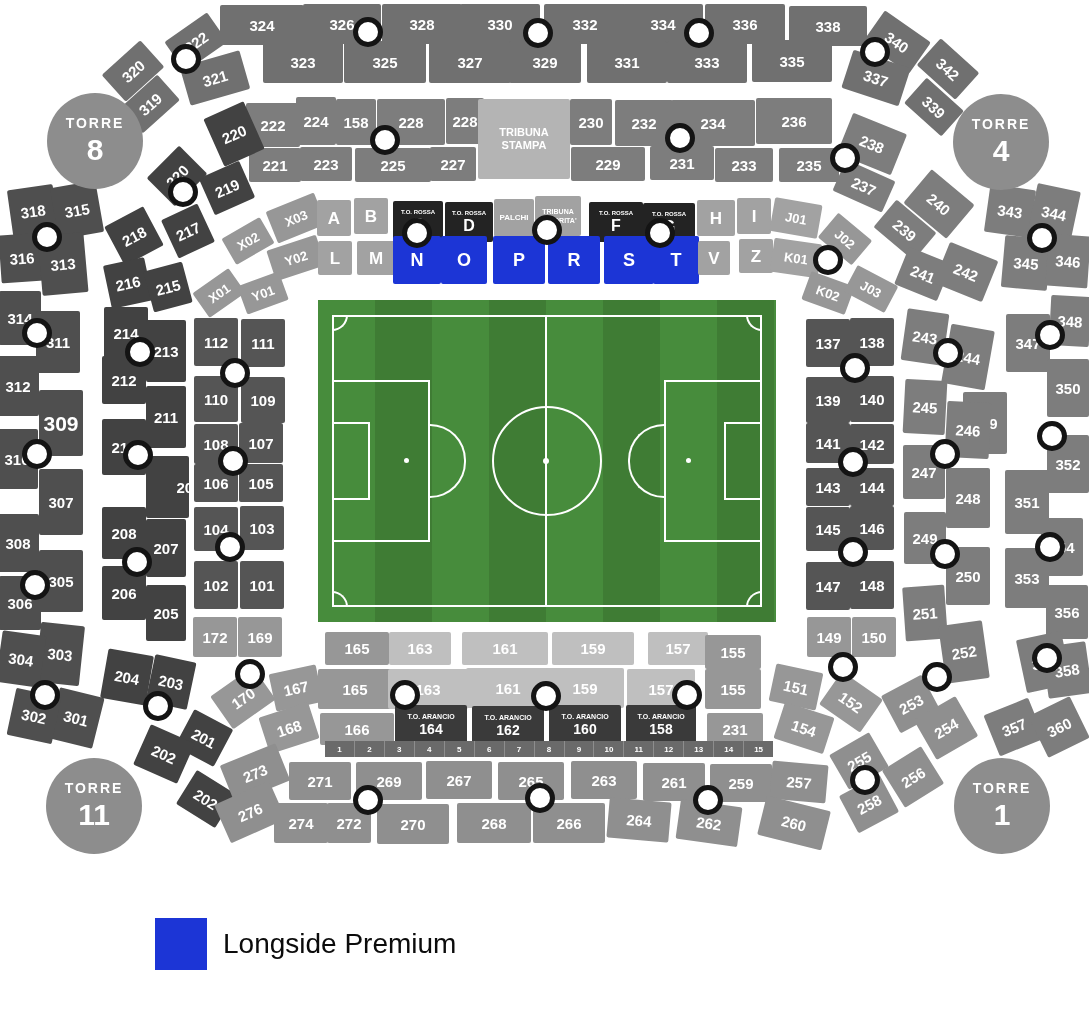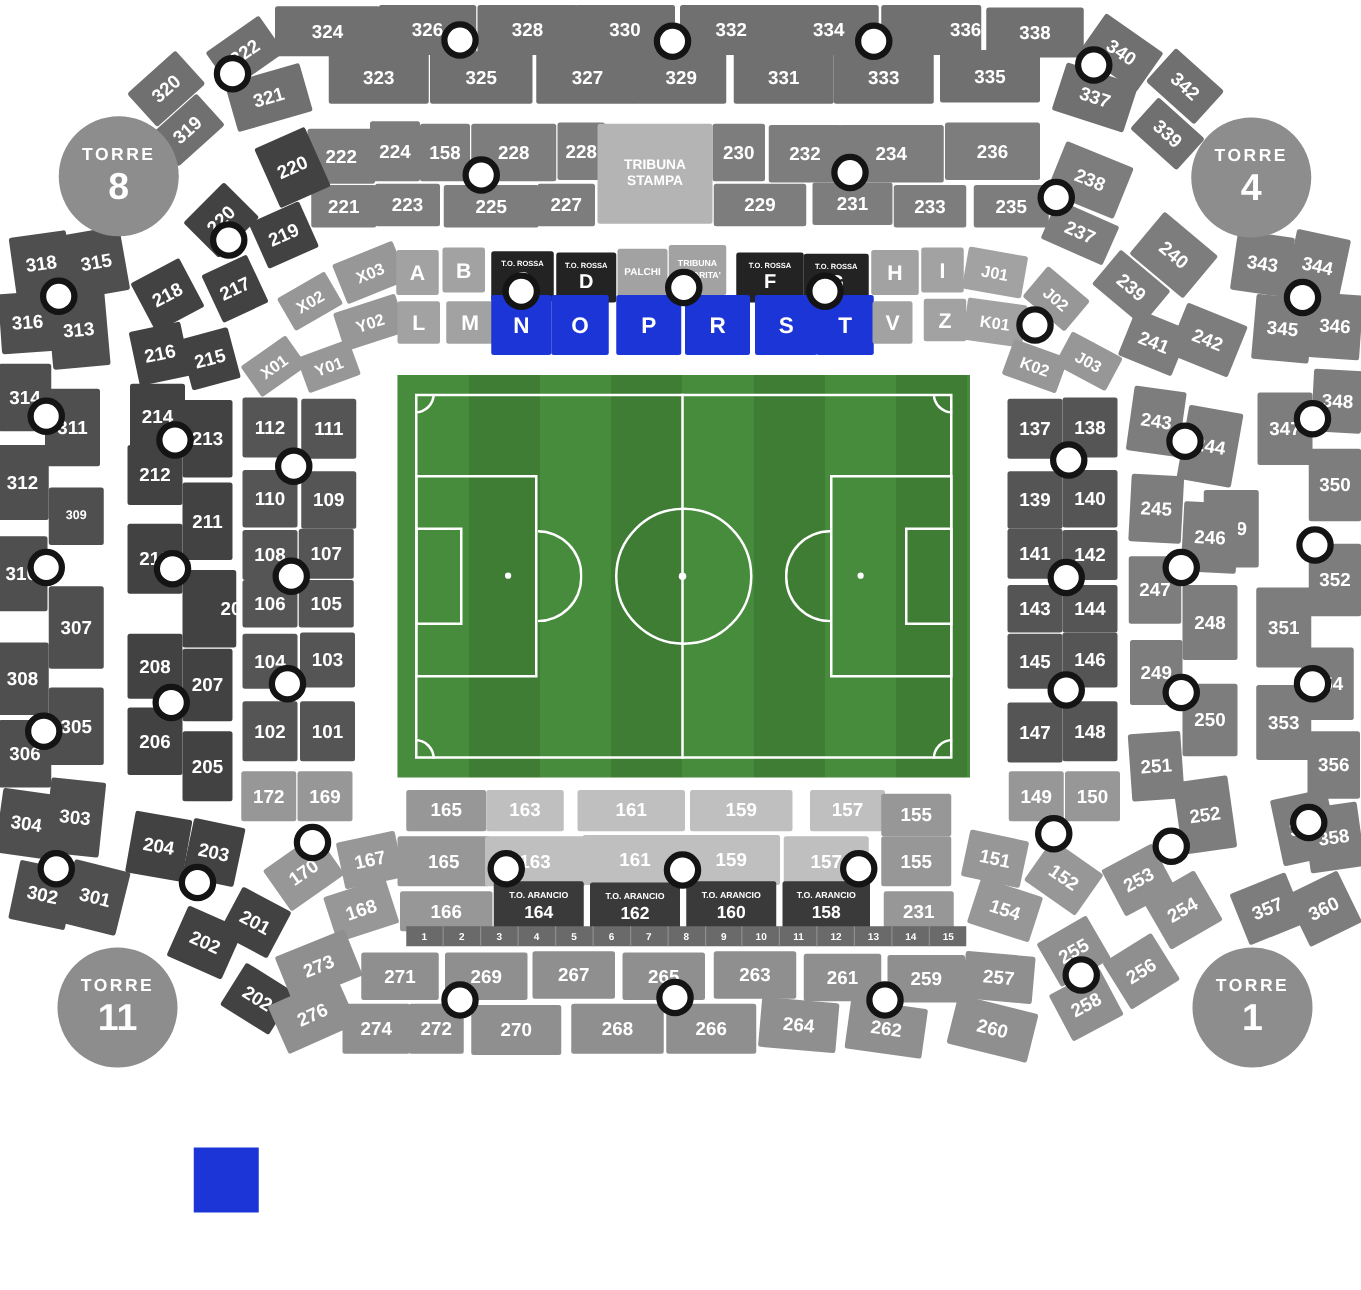--- a/index.html
+++ b/index.html
@@ -64,21 +64,21 @@
       </div>
       <div class="sec" style="left: 460px; top: 4px; width: 80px; height: 40px; background: rgb(112, 112, 112); font-size: 15px;">
         <span>330</span>
       </div>
       <div class="sec" style="left: 544px; top: 4px; width: 82px; height: 40px; background: rgb(112, 112, 112); font-size: 15px;">
         <span>332</span>
       </div>
       <div class="sec" style="left: 623px; top: 4px; width: 80px; height: 40px; background: rgb(112, 112, 112); font-size: 15px;">
         <span>334</span>
       </div>
-      <div class="sec" style="left: 705px; top: 4px; width: 80px; height: 40px; background: rgb(112, 112, 112); font-size: 15px; align-items: flex-end;">
+      <div class="sec" style="left: 705px; top: 4px; width: 80px; height: 40px; background: rgb(112, 112, 112); font-size: 15px;">
         <span>336</span>
       </div>
       <div class="sec" style="left: 789px; top: 6px; width: 78px; height: 40px; background: rgb(112, 112, 112); font-size: 15px;">
         <span>338</span>
       </div>
       <div class="sec" style="left: 869px; top: 23px; width: 56px; height: 38px; background: rgb(112, 112, 112); font-size: 15px; transform: rotate(35deg);">
         <span>340</span>
       </div>
       <div class="sec" style="left: 107px; top: 53px; width: 52px; height: 36px; background: rgb(112, 112, 112); font-size: 15px; transform: rotate(-42deg);">
         <span>320</span>
@@ -133,21 +133,21 @@
       </div>
       <div class="sec" style="left: -1px; top: 291px; width: 42px; height: 54px; background: rgb(79, 79, 79); font-size: 15px;">
         <span>314</span>
       </div>
       <div class="sec" style="left: 36px; top: 311px; width: 44px; height: 62px; background: rgb(79, 79, 79); font-size: 15px;">
         <span>311</span>
       </div>
       <div class="sec" style="left: -3px; top: 356px; width: 42px; height: 60px; background: rgb(79, 79, 79); font-size: 15px;">
         <span>312</span>
       </div>
-      <div class="sec" style="left: 39px; top: 390px; width: 44px; height: 46px; background: rgb(79, 79, 79); font-size: 10px;">
+      <div class="sec" style="left: 39px; top: 390px; width: 44px; height: 66px; background: rgb(79, 79, 79); font-size: 21px;">
         <span>309</span>
       </div>
       <div class="sec" style="left: -4px; top: 429px; width: 42px; height: 60px; background: rgb(79, 79, 79); font-size: 15px;">
         <span>310</span>
       </div>
       <div class="sec" style="left: 39px; top: 469px; width: 44px; height: 66px; background: rgb(79, 79, 79); font-size: 15px;">
         <span>307</span>
       </div>
       <div class="sec" style="left: -3px; top: 514px; width: 42px; height: 58px; background: rgb(79, 79, 79); font-size: 15px;">
         <span>308</span>
@@ -794,15 +794,16 @@
       <div class="cell">10</div>
       <div class="cell">11</div>
       <div class="cell">12</div>
       <div class="cell">13</div>
       <div class="cell">14</div>
       <div class="cell">15</div>
     </div>
 
   <div id="legend">
     <div class="swatch" style="background: rgb(28, 53, 214);"></div>
+    <div class="legend-label">Longside Premium</div>
   </div>
 
 </div>
 
 </body></html>

